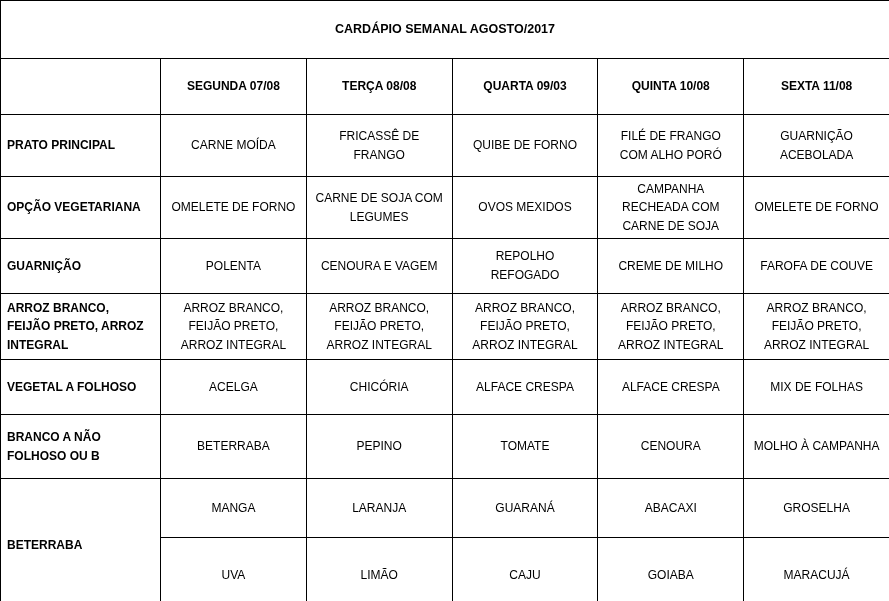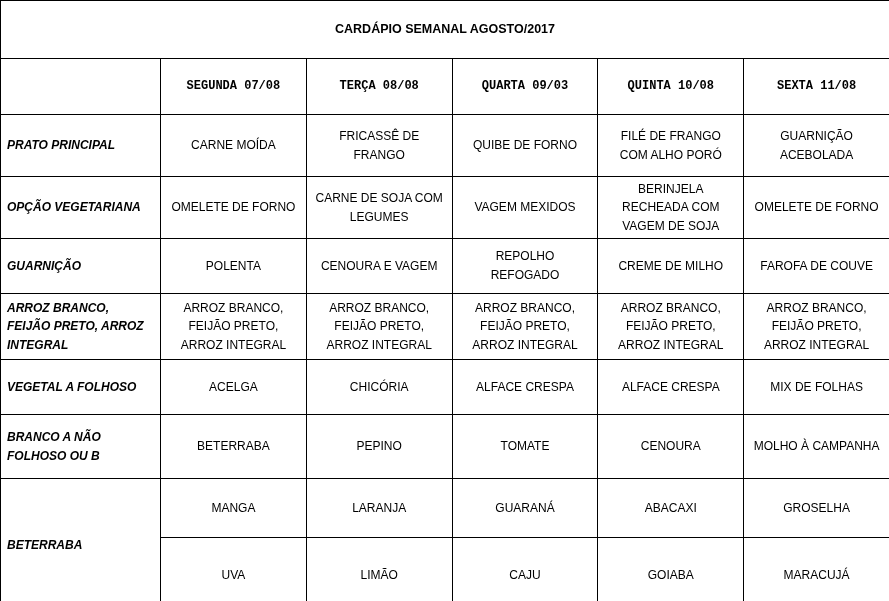--- a/index.html
+++ b/index.html
@@ -31,27 +31,25 @@
     margin-left: 33px;
   }
   tr.title-row td {
     font-weight: bold;
     font-size: 12.5px;
     height: 58px;
   }
   tr.head-row td {
     font-weight: bold;
     height: 56px;
-    font-family: Liberation Mono, monospace;
   }
   td.label {
     text-align: left;
     font-weight: bold;
     padding-left: 6px;
-    font-style: italic;
   }
   tr.r-main   { height: 62px; }
   tr.r-veg    { height: 62px; }
   tr.r-guar   { height: 55px; }
   tr.r-arroz  { height: 66px; }
   tr.r-folh   { height: 55px; padding-left: 7px; }
   tr.r-nfolh  { height: 64px; }
   tr.r-ref1   { height: 59px; }
   tr.r-ref2   { height: 76px; }
 </style>
@@ -88,22 +86,22 @@
     <td>FRICASSÊ DE FRANGO</td>
     <td>QUIBE DE FORNO</td>
     <td>FILÉ DE FRANGO COM ALHO PORÓ</td>
     <td>GUARNIÇÃO ACEBOLADA</td>
   </tr>
 
   <tr class="r-veg">
     <td class="label">OPÇÃO VEGETARIANA</td>
     <td>OMELETE DE FORNO</td>
     <td>CARNE DE SOJA COM LEGUMES</td>
-    <td>VAGEM MEXIDOS</td>
-    <td>BERINJELA RECHEADA COM VAGEM DE SOJA</td>
+    <td>OVOS MEXIDOS</td>
+    <td>CAMPANHA RECHEADA COM CARNE DE SOJA</td>
     <td>OMELETE DE FORNO</td>
   </tr>
 
   <tr class="r-guar">
     <td class="label">GUARNIÇÃO</td>
     <td>POLENTA</td>
     <td>CENOURA E VAGEM</td>
     <td>REPOLHO REFOGADO</td>
     <td>CREME DE MILHO</td>
     <td>FAROFA DE COUVE</td>

